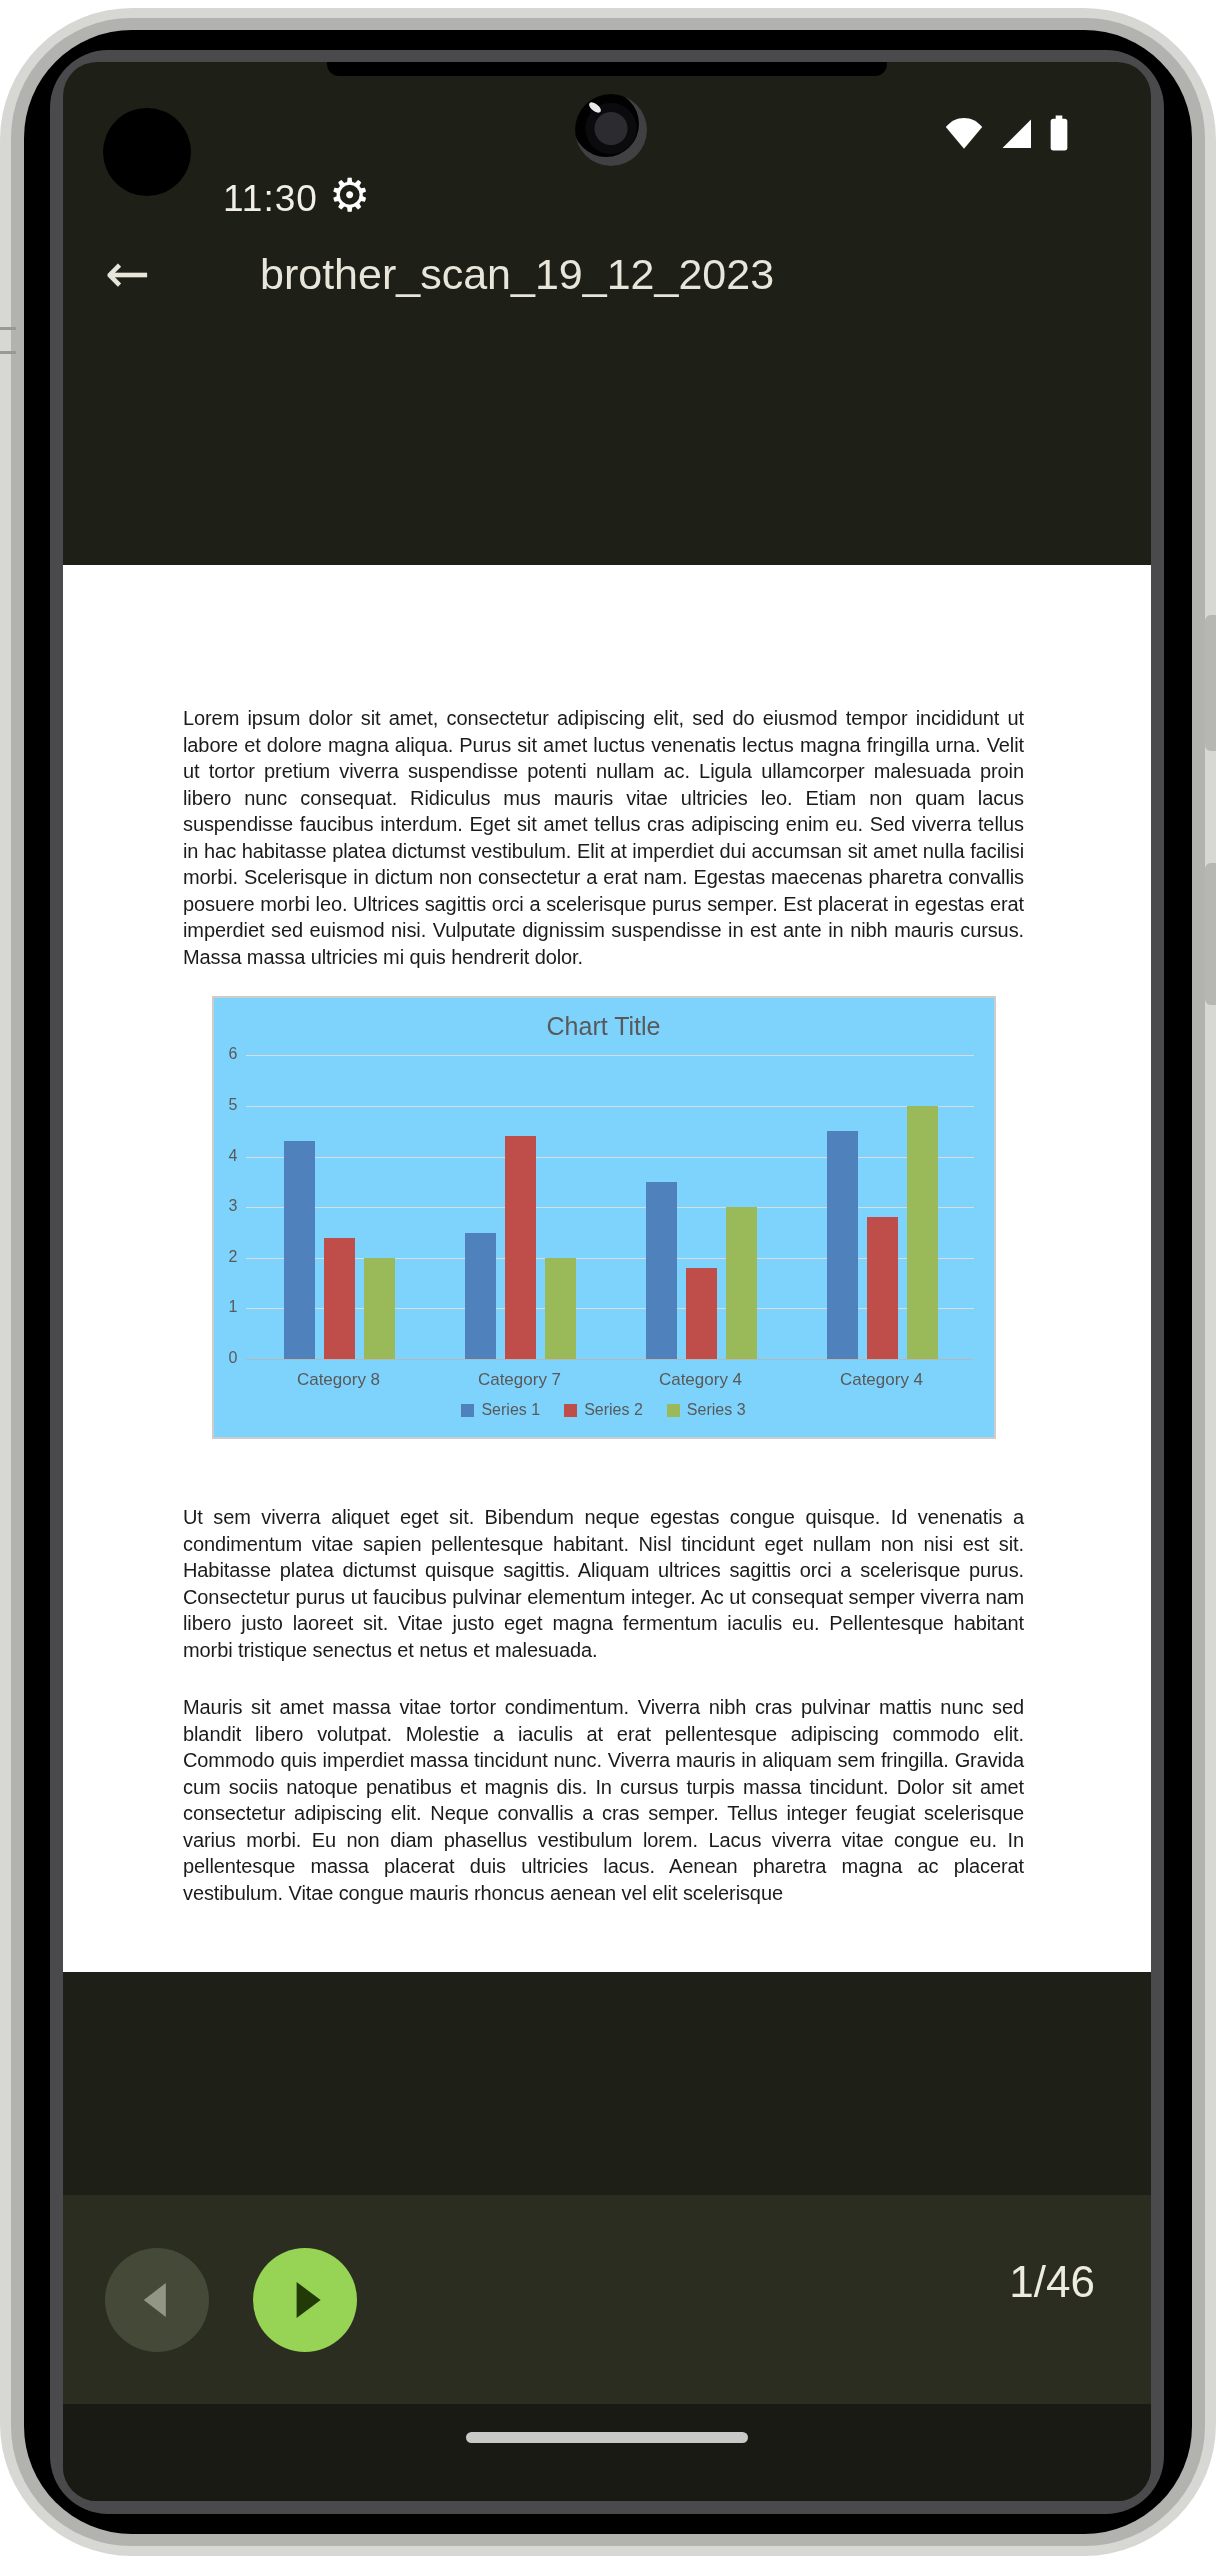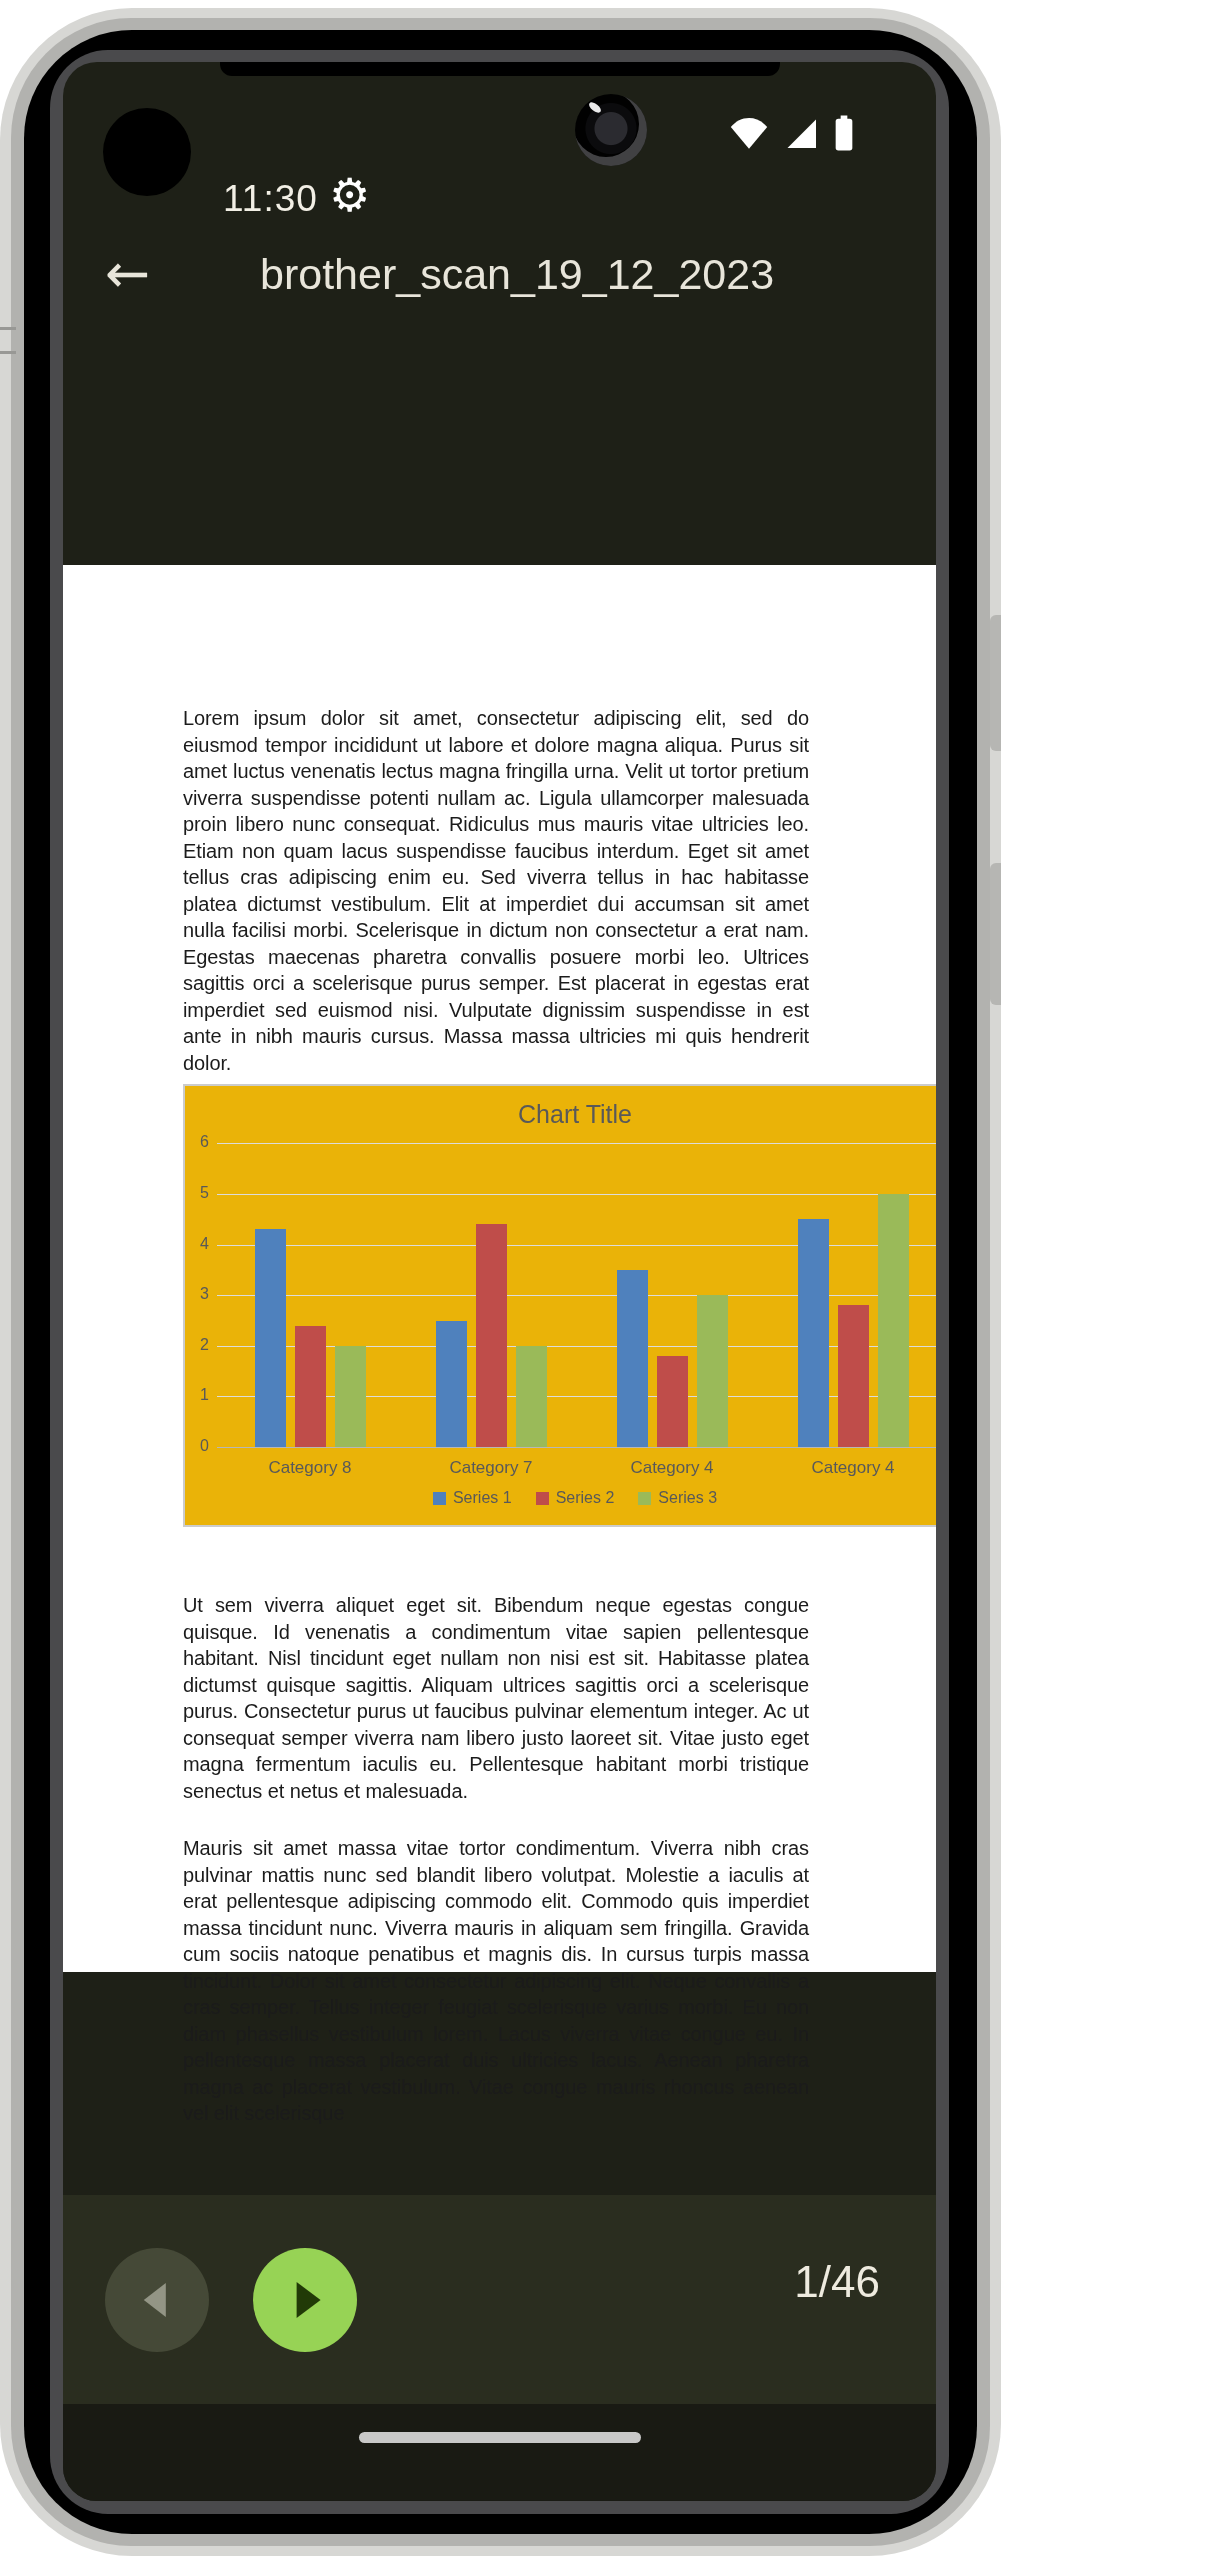--- a/index.html
+++ b/index.html
@@ -1,16 +1,16 @@
 <!DOCTYPE html>
 <html><head>
 <meta charset="utf-8">
 <style>
   html,body{margin:0;padding:0;background:#ffffff;}
-  .stage{position:relative;width:1001px;height:2562px;overflow:hidden;
+  .stage{position:relative;width:1216px;height:2562px;overflow:hidden;
          font-family:"Liberation Sans",sans-serif;background:#ffffff;}
   
   .shell-outer{position:absolute;left:0;right:0;top:8px;bottom:6px;
                border-radius:132px;background:#d7d7d4;}
   .shell-mid{position:absolute;left:11px;right:11px;top:18px;bottom:16px;
              border-radius:120px;background:#b2b2af;}
   .body-black{position:absolute;left:24px;right:24px;top:30px;bottom:28px;
               border-radius:108px;background:#000;}
   .screen-ring{position:absolute;left:50px;right:52px;top:50px;bottom:48px;
                border-radius:58px;background:#4a4a4c;}
@@ -41,22 +41,22 @@
             font-family:"DejaVu Sans",sans-serif;line-height:60px;cursor:pointer;}
   .doc-title{position:absolute;left:197px;top:188px;font-size:43px;color:#e8e5da;white-space:nowrap;}
   
   .page{position:absolute;left:0;top:503px;width:100%;height:1407px;background:#ffffff;}
   .page-inner{padding:140px 127px 0 120px;}
   .page-inner p{margin:0;font-size:20px;line-height:26.5px;text-align:justify;
                 color:#1b1b1b;letter-spacing:-0.1px;}
   .para-2{margin-top:65px !important;}
   .para-3{margin-top:31px !important;}
   
-  .chart-wrap{position:relative;width:784px;height:443px;margin:8px auto 0 auto;
-              border:2px solid #cccccc;background:#eab308;box-sizing:border-box;}
+  .chart-wrap{position:relative;width:784px;height:443px;margin:26px auto 0 auto;
+              border:2px solid #cccccc;background:#7dd3fc;box-sizing:border-box;}
   .chart-title{position:absolute;left:0;right:0;top:14px;text-align:center;
                font-size:25px;color:#595959;}
   .gridline{position:absolute;left:32px;width:728px;height:1px;background:#dcdcdc;}
   .gridline.zero{background:#b7b7b7;}
   .ytick{position:absolute;left:0;width:24px;text-align:right;font-size:16px;color:#595959;}
   .bar{position:absolute;width:31px;}
   .cat-label{position:absolute;width:160px;text-align:center;font-size:17px;color:#595959;top:372px;}
   .legend{position:absolute;left:0;right:0;top:403px;display:flex;justify-content:center;
           gap:24px;align-items:center;}
   .legend-item{display:flex;align-items:center;font-size:16px;color:#595959;}

